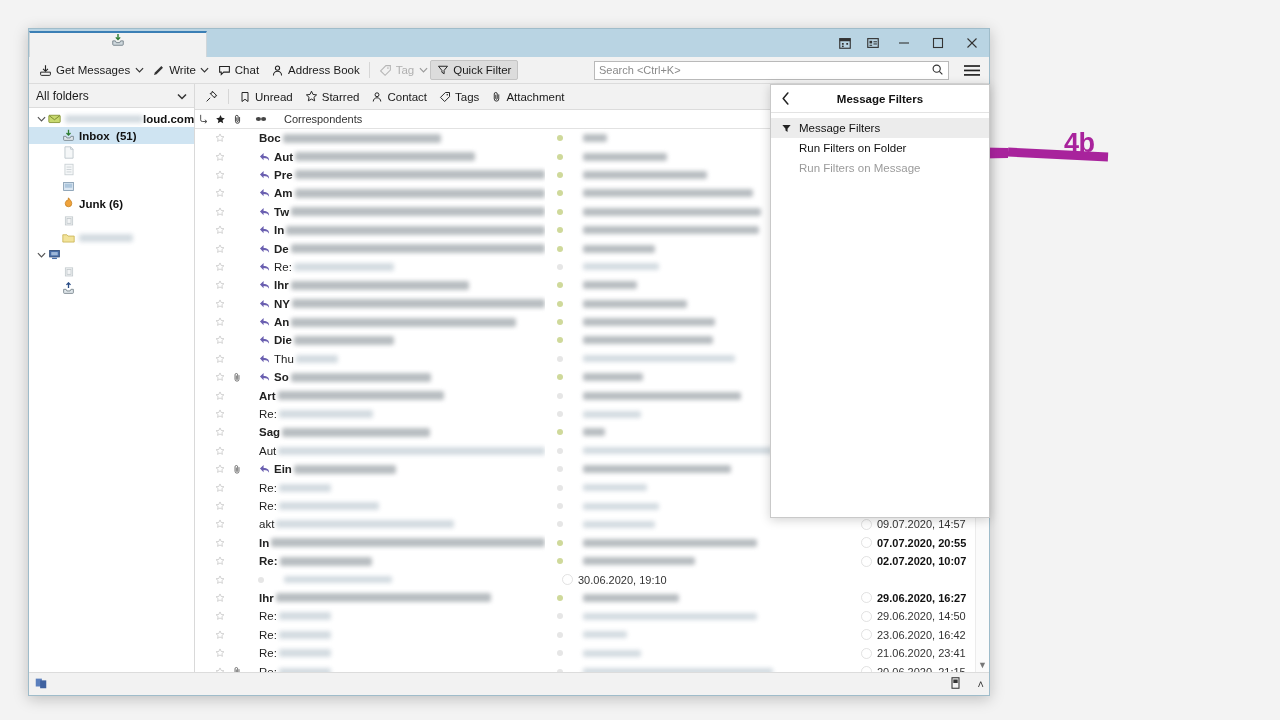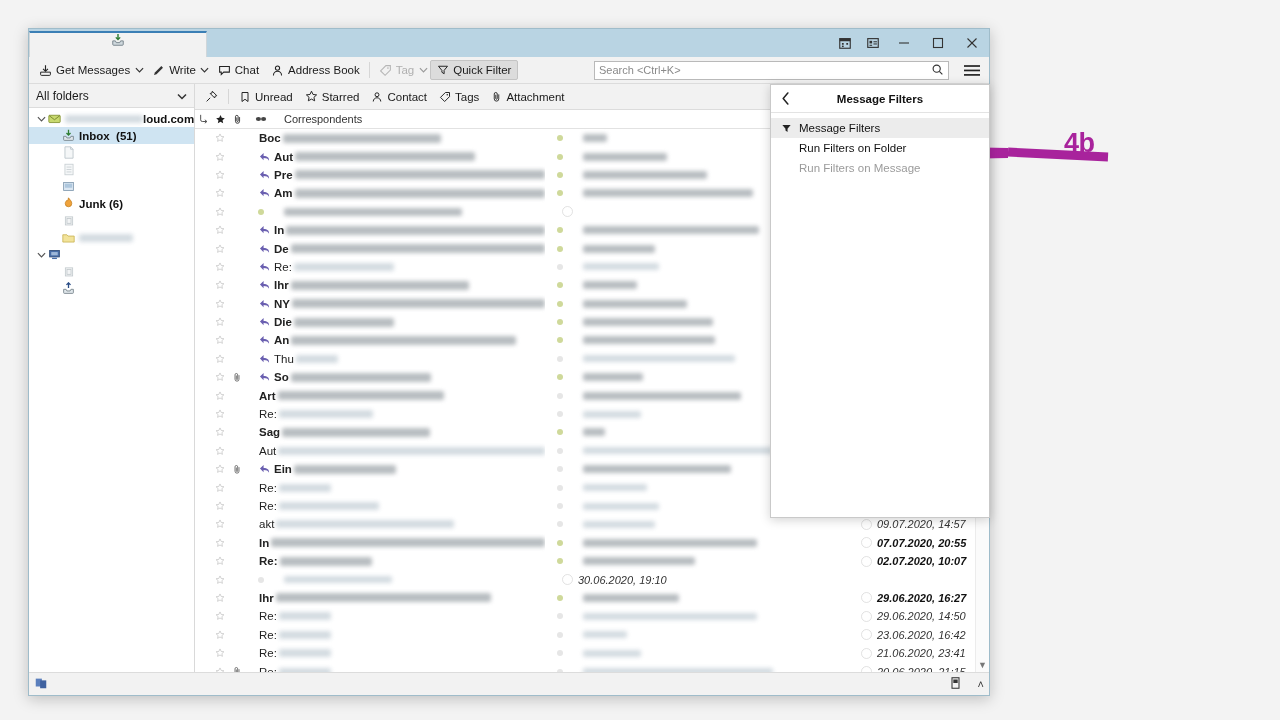--- a/index.html
+++ b/index.html
@@ -96,21 +96,21 @@
   .ch.corr{width:272px;padding-left:8px;}
   .rows{flex:1 1 auto;overflow:hidden;position:relative;}
   .mrow{height:18.4px;display:flex;align-items:center;font-size:11.5px;color:#222;}
   .mc{display:flex;align-items:center;height:18.4px;flex:0 0 auto;}
   .mc.thread{width:17px;justify-content:center;}
   .mc.star{width:16px;justify-content:center;}
   .mc.att{width:18px;justify-content:center;}
   .mc.subject{flex:1 1 auto;min-width:0;padding-left:13px;display:flex;align-items:center;gap:0px;overflow:hidden;}
   .mc.junk{width:30px;justify-content:center;}
   .mc.corr{width:272px;padding-left:8px;overflow:hidden;}
-  .mc.date{width:128px;padding-left:6px;display:flex;align-items:center;gap:5px;font-style:italic;}
+  .mc.date{width:128px;padding-left:6px;display:flex;align-items:center;gap:5px;}
   .subjprefix{white-space:nowrap;}
   .subjprefix.b{font-weight:bold;}
   .replyico{margin-right:4px;display:flex;align-items:center;}
   .dot{width:6px;height:6px;border-radius:50%;background:#cfd99a;filter:blur(.6px);}
   .dot.off{background:#e6e6e6;}
   .clock{width:9px;height:9px;border-radius:50%;border:1px solid #cfcfcf;opacity:.6;}
   .dtxt{font-size:11px;color:#333;white-space:nowrap;}
   .dtxt.b{font-weight:bold;color:#111;}
   
   .vscroll{
@@ -604,20 +604,29 @@
               </div>
             </div>
             <div class="mrow">
               <div class="mc thread"></div>
               <div class="mc star">
                 <svg width="10" height="10" viewBox="0 0 16 16">
                   <path d="M8 1.5l1.9 4 4.4.5-3.3 3 .9 4.3L8 11.2 4.1 13.3l.9-4.3L1.7 6l4.4-.5z" fill="none" stroke="#c9c9c9" stroke-width="1.3"></path>
                 </svg>
               </div>
               <div class="mc att"></div>
+              <div class="mc subject">
+                <span class="replyico">
+                  <svg width="11" height="10" viewBox="0 0 12 11">
+                    <path d="M5 1L1 5l4 4V6.6c3 0 5 .8 6 3 .3-3.5-2-5.2-6-5.2z" fill="#6a5fb0"></path>
+                  </svg>
+                </span>
+                <span class="subjprefix b">Tw</span>
+                <span class="blur" style="width:305px;margin-left:2px;height:9px;background:#8d959b;"></span>
+              </div>
               <div class="mc junk">
                 <span class="dot"></span>
               </div>
               <div class="mc corr">
                 <span class="blur" style="width:178px;background:#8d959b;"></span>
               </div>
               <div class="mc date">
                 <span class="clock"></span>
                 <span class="dtxt"></span>
               </div>
@@ -769,56 +778,56 @@
                   <path d="M8 1.5l1.9 4 4.4.5-3.3 3 .9 4.3L8 11.2 4.1 13.3l.9-4.3L1.7 6l4.4-.5z" fill="none" stroke="#c9c9c9" stroke-width="1.3"></path>
                 </svg>
               </div>
               <div class="mc att"></div>
               <div class="mc subject">
                 <span class="replyico">
                   <svg width="11" height="10" viewBox="0 0 12 11">
                     <path d="M5 1L1 5l4 4V6.6c3 0 5 .8 6 3 .3-3.5-2-5.2-6-5.2z" fill="#6a5fb0"></path>
                   </svg>
                 </span>
-                <span class="subjprefix b">Die</span>
-                <span class="blur" style="width:100px;margin-left:2px;height:9px;background:#8d959b;"></span>
-              </div>
-              <div class="mc junk">
-                <span class="dot"></span>
-              </div>
-              <div class="mc corr">
-                <span class="blur" style="width:130px;background:#8d959b;"></span>
+                <span class="subjprefix b">An</span>
+                <span class="blur" style="width:225px;margin-left:2px;height:9px;background:#8d959b;"></span>
+              </div>
+              <div class="mc junk">
+                <span class="dot"></span>
+              </div>
+              <div class="mc corr">
+                <span class="blur" style="width:132px;background:#8d959b;"></span>
               </div>
               <div class="mc date">
                 <span class="clock"></span>
                 <span class="dtxt"></span>
               </div>
             </div>
             <div class="mrow">
               <div class="mc thread"></div>
               <div class="mc star">
                 <svg width="10" height="10" viewBox="0 0 16 16">
                   <path d="M8 1.5l1.9 4 4.4.5-3.3 3 .9 4.3L8 11.2 4.1 13.3l.9-4.3L1.7 6l4.4-.5z" fill="none" stroke="#c9c9c9" stroke-width="1.3"></path>
                 </svg>
               </div>
               <div class="mc att"></div>
               <div class="mc subject">
                 <span class="replyico">
                   <svg width="11" height="10" viewBox="0 0 12 11">
                     <path d="M5 1L1 5l4 4V6.6c3 0 5 .8 6 3 .3-3.5-2-5.2-6-5.2z" fill="#6a5fb0"></path>
                   </svg>
                 </span>
-                <span class="subjprefix b">An</span>
-                <span class="blur" style="width:225px;margin-left:2px;height:9px;background:#8d959b;"></span>
-              </div>
-              <div class="mc junk">
-                <span class="dot"></span>
-              </div>
-              <div class="mc corr">
-                <span class="blur" style="width:132px;background:#8d959b;"></span>
+                <span class="subjprefix b">Die</span>
+                <span class="blur" style="width:100px;margin-left:2px;height:9px;background:#8d959b;"></span>
+              </div>
+              <div class="mc junk">
+                <span class="dot"></span>
+              </div>
+              <div class="mc corr">
+                <span class="blur" style="width:130px;background:#8d959b;"></span>
               </div>
               <div class="mc date">
                 <span class="clock"></span>
                 <span class="dtxt"></span>
               </div>
             </div>
             <div class="mrow">
               <div class="mc thread"></div>
               <div class="mc star">
                 <svg width="10" height="10" viewBox="0 0 16 16">

